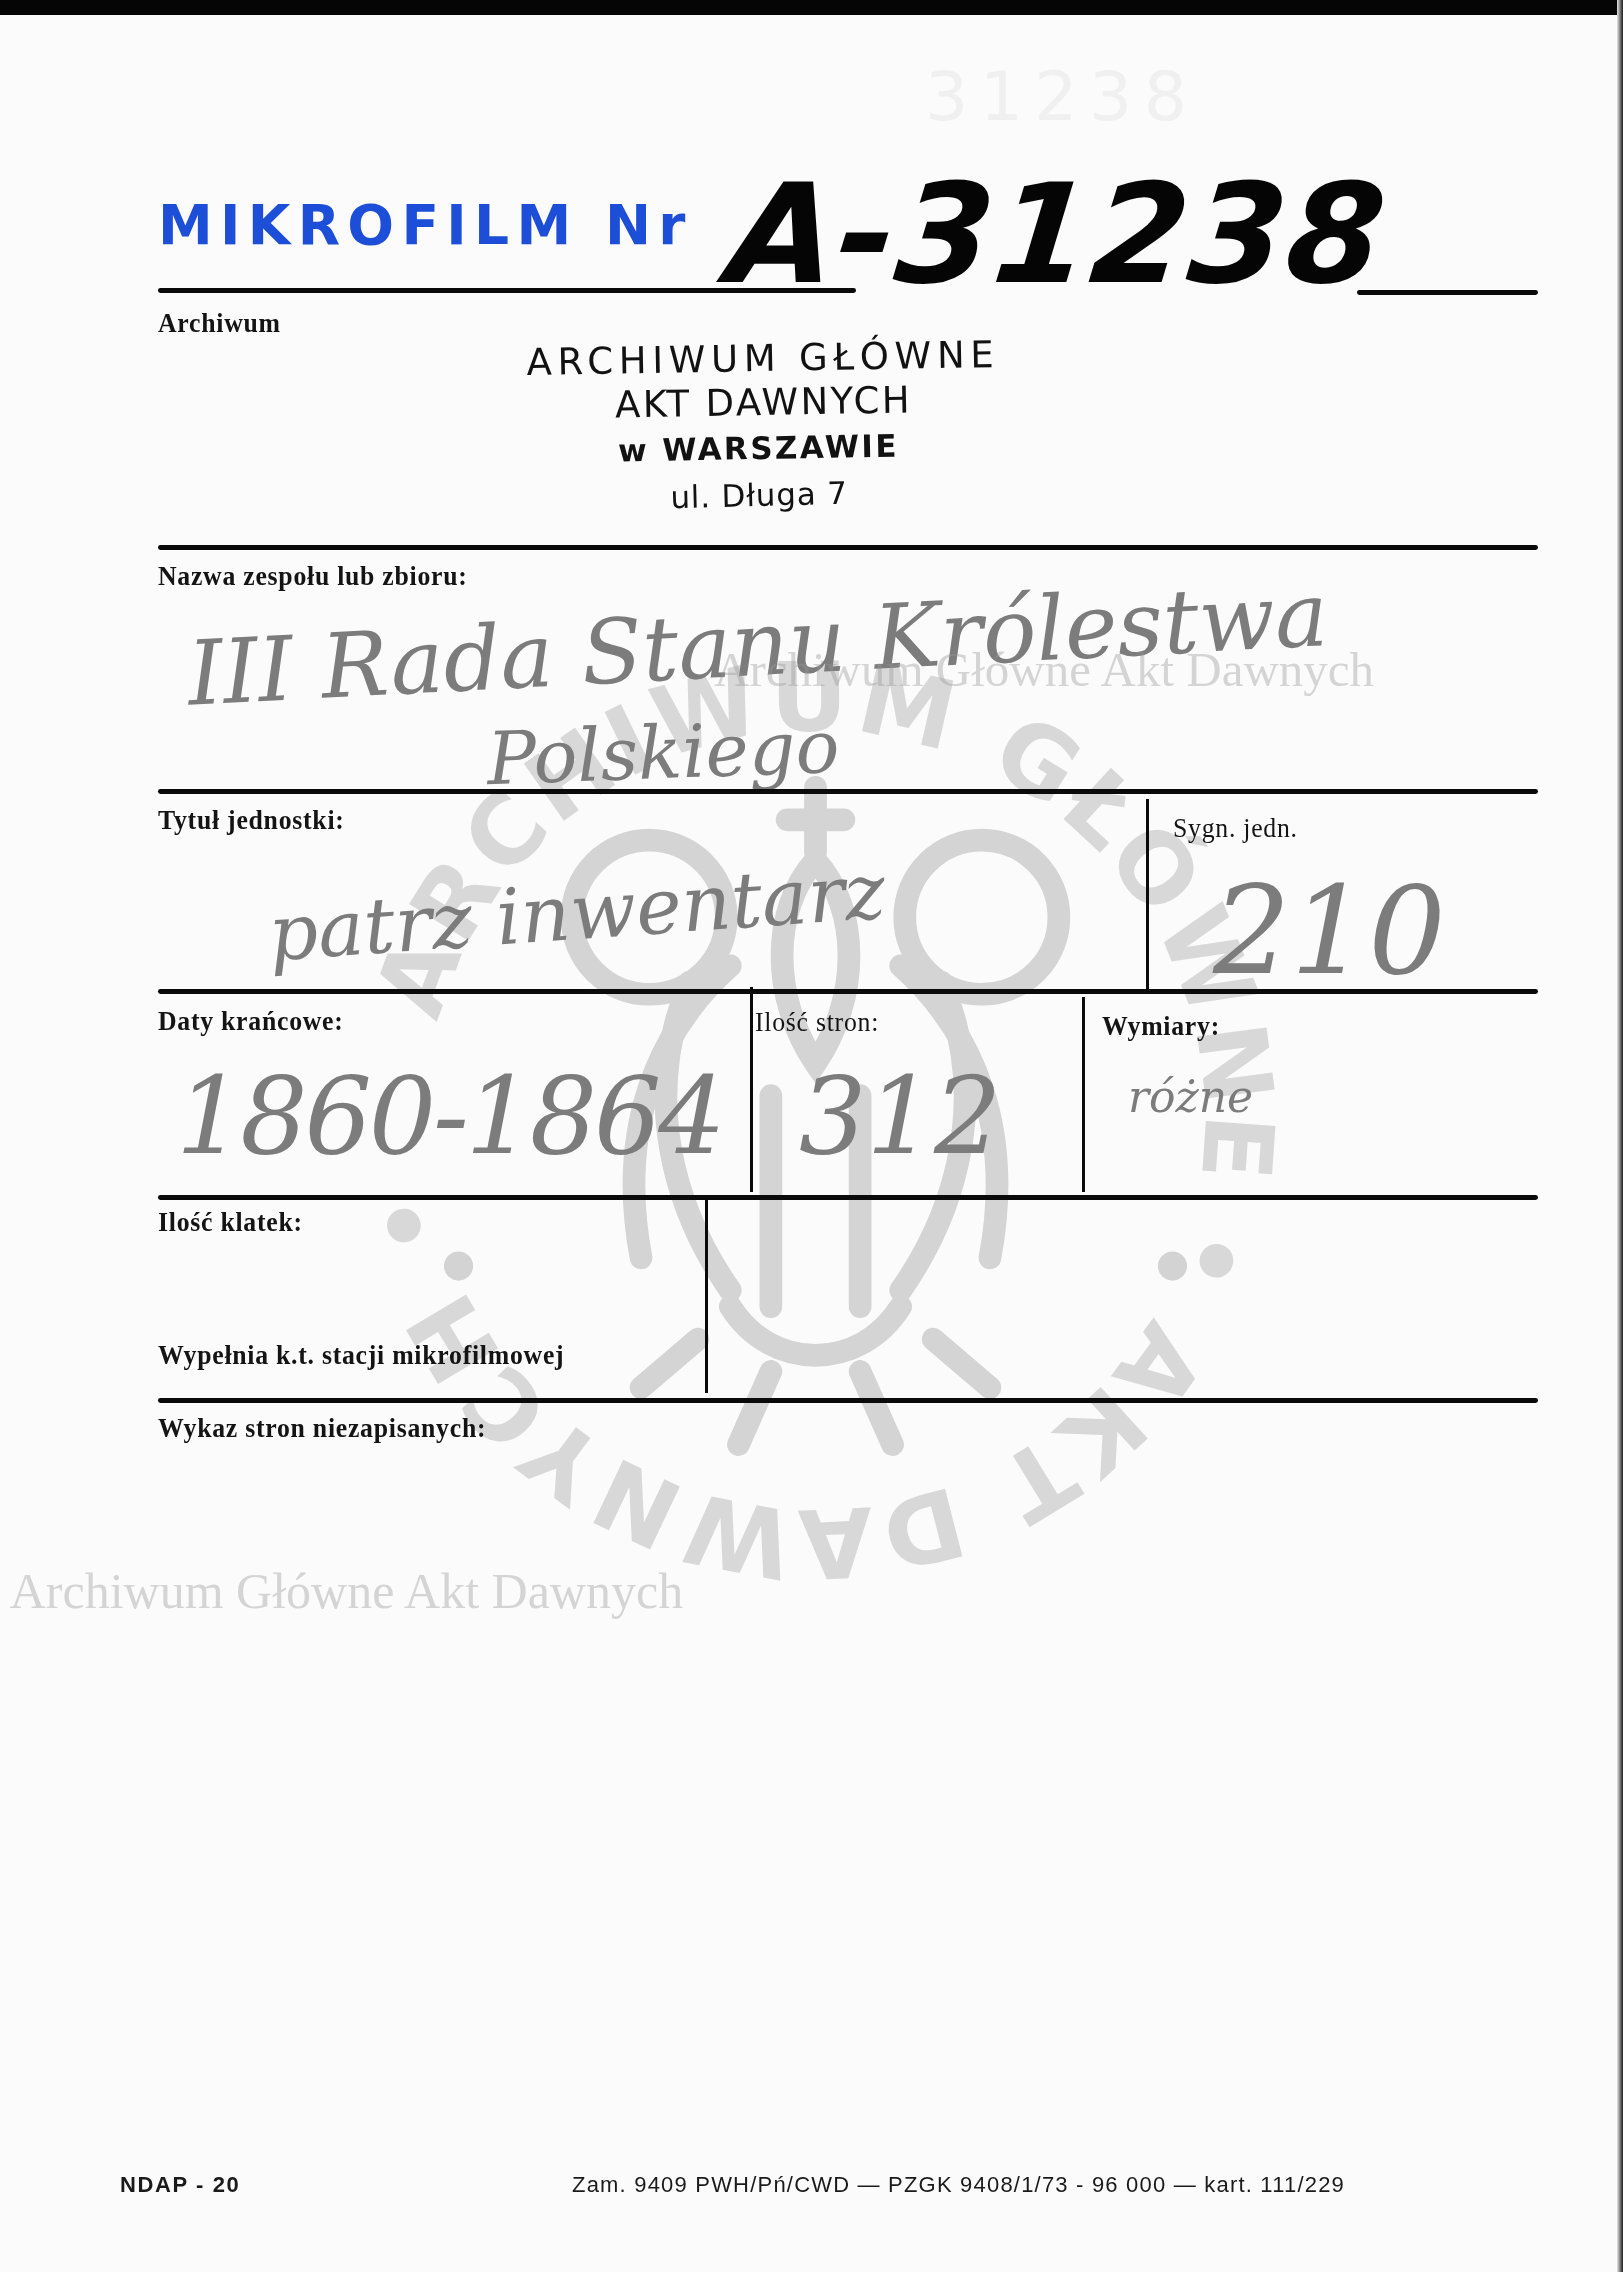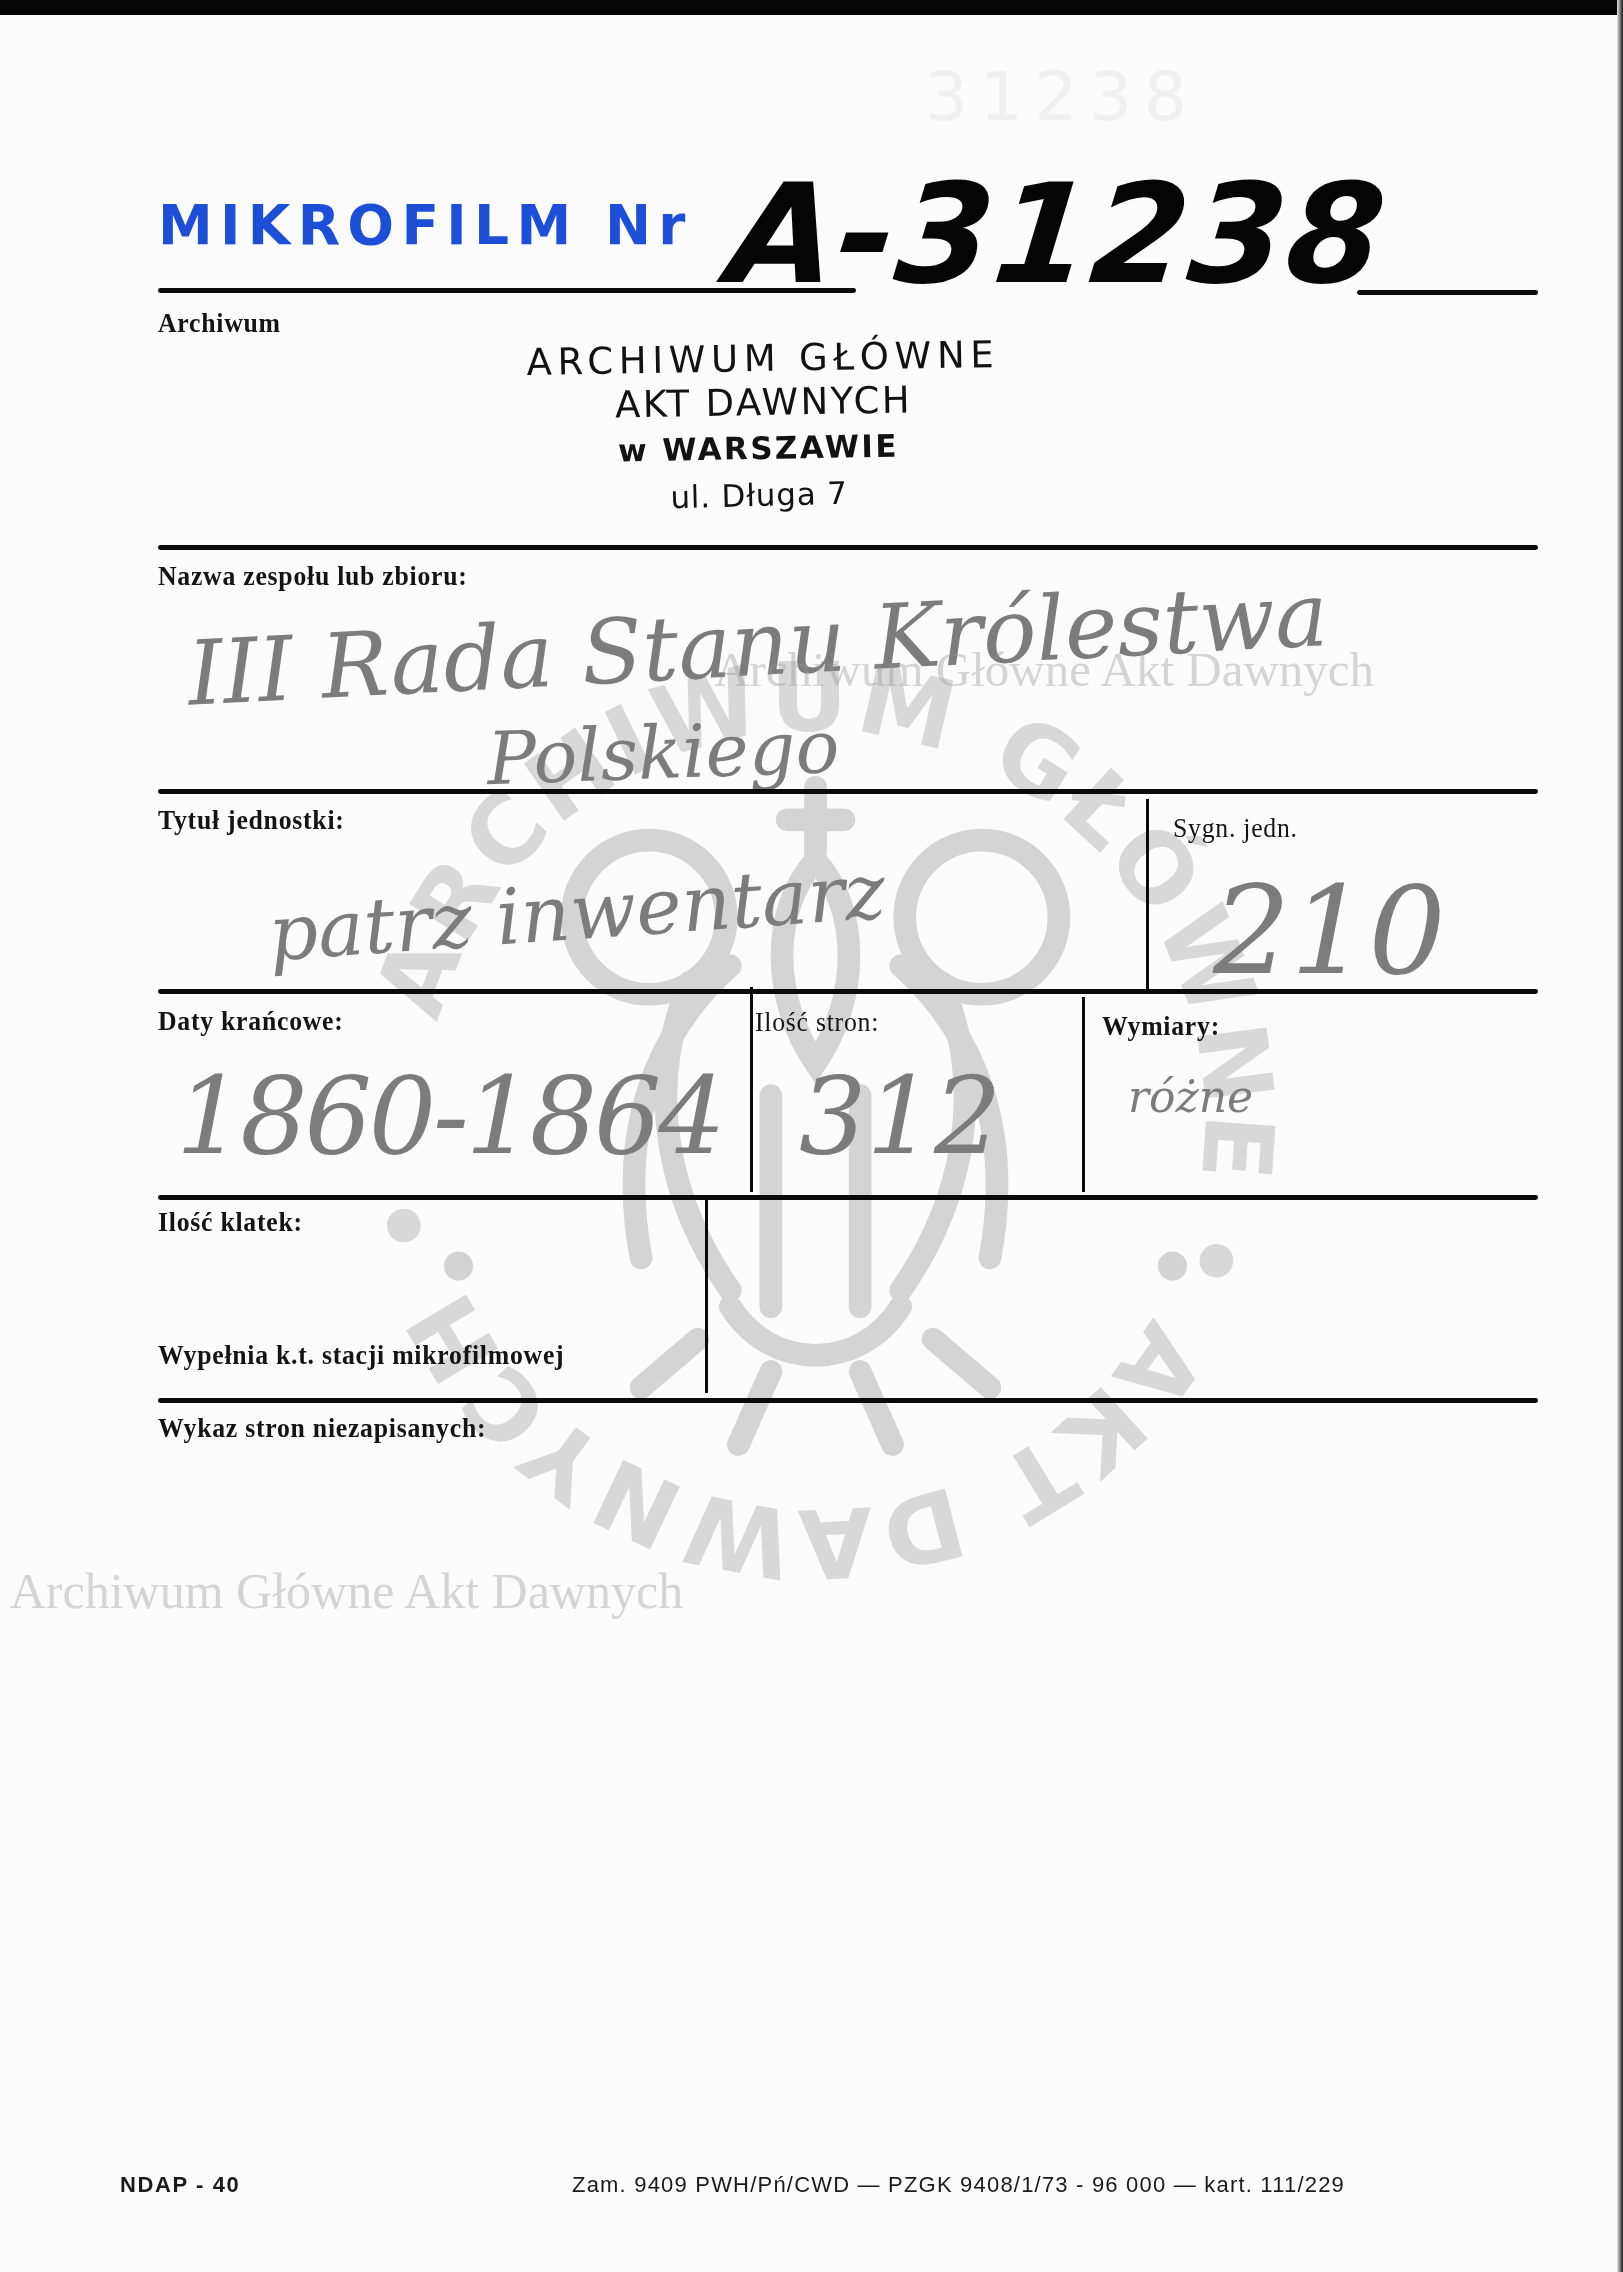--- a/index.html
+++ b/index.html
@@ -129,15 +129,15 @@
 <div class="abs label" style="left:158px; top:1206px;">Ilość klatek:</div>
 <div class="vrule" style="left:705px; top:1198px; height:195px;"></div>
 <div class="abs label" style="left:158px; top:1339px;">Wypełnia k.t. stacji mikrofilmowej</div>
 
 <div class="rule" style="left:158px; top:1398px; width:1380px;"></div>
 
 <div class="abs label" style="left:158px; top:1412px;">Wykaz stron niezapisanych:</div>
 
 <div class="abs wm-text" style="left:9.7px; top:1562px; font-size:50px;">Archiwum Główne Akt Dawnych</div>
 
-<div class="abs footer" style="left:120px;">NDAP - 40</div>
+<div class="abs footer" style="left:120px;">NDAP - 20</div>
 <div class="abs footer" style="left:572px; font-weight:normal; letter-spacing:1.2px;">Zam. 9409 PWH/Pń/CWD — PZGK 9408/1/73 - 96 000 — kart. 111/229</div>
 
 
 </body></html>

